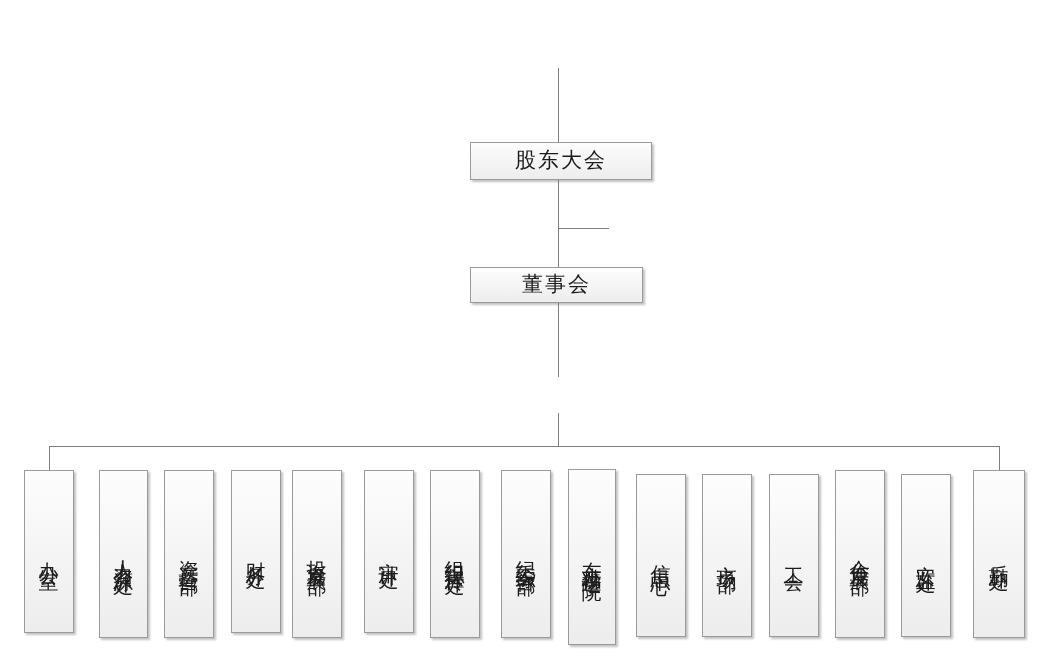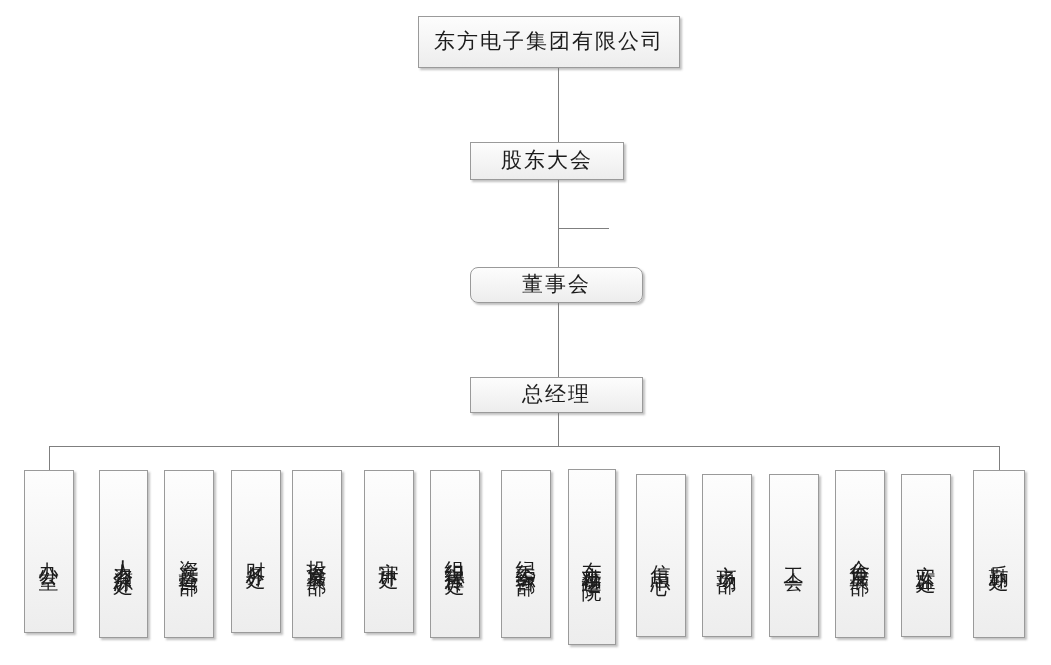--- a/index.html
+++ b/index.html
@@ -78,36 +78,30 @@
   <div class="conn v" style="left:558px; top:303px; height:74px;"></div>
 
   <div class="conn v" style="left:558px; top:413px; height:33px;"></div>
 
   <div class="conn h" style="left:49px; top:446px; width:951px;"></div>
 
   <div class="conn v" style="left:49px; top:446px; height:24px;"></div>
 
   <div class="conn v" style="left:999px; top:446px; height:24px;"></div>
 
-  <div class="node horiz" style="left:418px; top:16px; width:262px; height:52px;">
-    <span class="label">东方电子集团有限公司</span>
-  </div>
 
-  <div class="node horiz" style="left:470px; top:142px; width:154px; height:38px;">
+  <div class="node horiz" style="left:470px; top:142px; width:182px; height:38px;">
     <span class="label">股东大会</span>
   </div>
 
 
-  <div class="node horiz" style="left:470px; top:267px; width:173px; height:36px;border-radius:8px;">
+  <div class="node horiz" style="left:470px; top:267px; width:173px; height:36px;">
     <span class="label">董事会</span>
   </div>
 
-  <div class="node horiz" style="left:470px; top:377px; width:173px; height:36px;">
-    <span class="label">总经理</span>
-  </div>
 
   <div class="node vert" style="left:24px; top:470px; width:50px; height:163px;">
     <span class="label">办公室</span>
   </div>
 
   <div class="node vert" style="left:99px; top:470px; width:49px; height:168px;">
     <span class="label">人力资源处</span>
   </div>
 
   <div class="node vert" style="left:164px; top:470px; width:50px; height:168px;">

